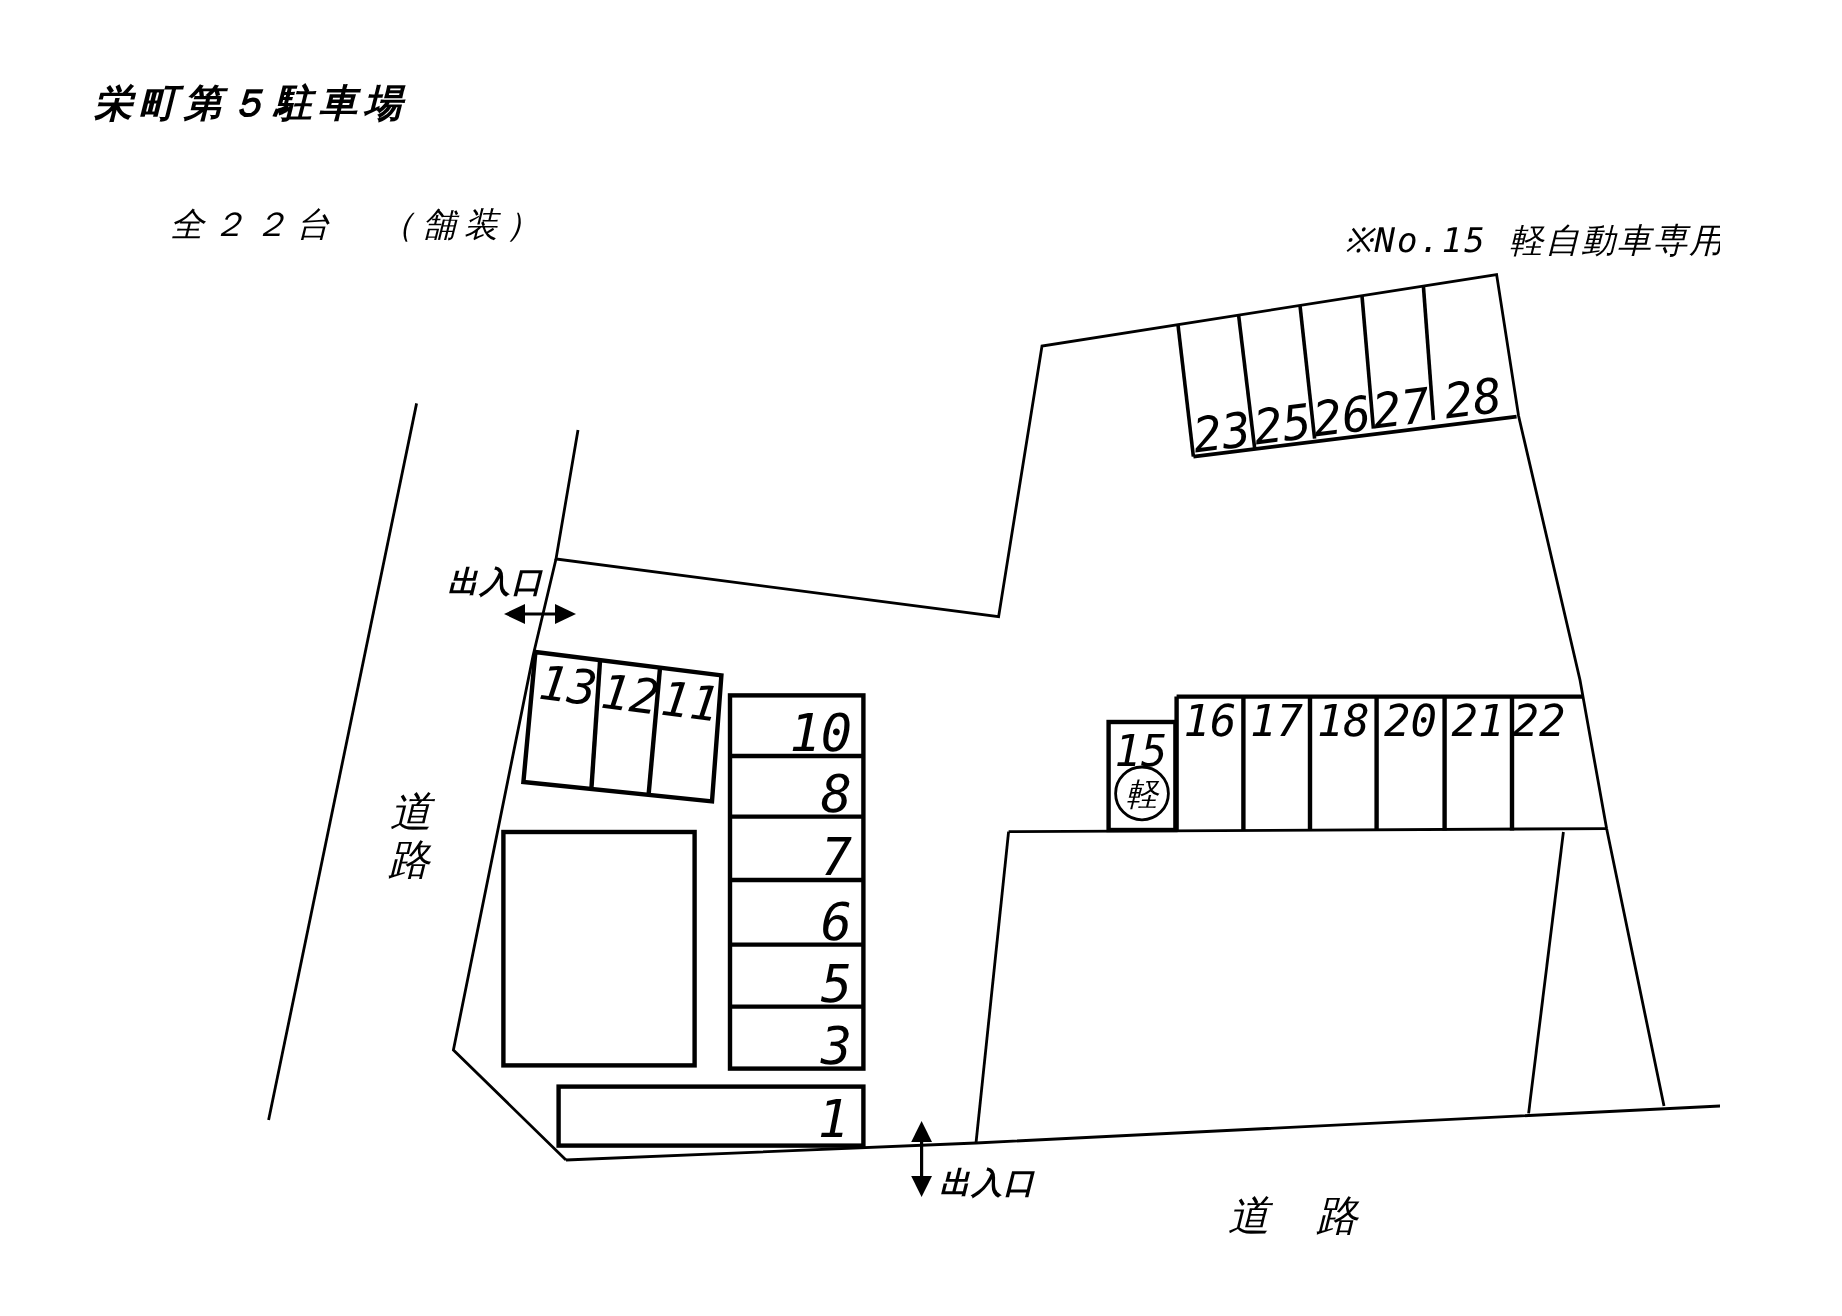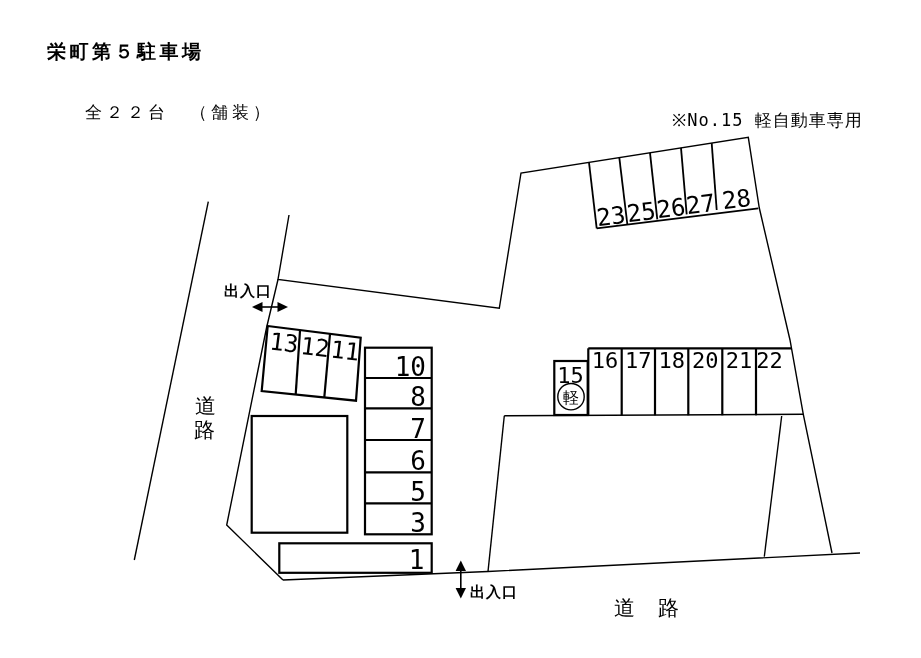--- a/index.html
+++ b/index.html
@@ -2,20 +2,21 @@
 <html><head>
 <meta charset="utf-8">
 <style>
   html, body { margin: 0; padding: 0; background: #ffffff; }
   .stage {
     position: relative;
     width: 860px;
     height: 658px;
     background: #ffffff;
     overflow: hidden;
+    font-style: italic;
   }
   svg { display: block; }
   text {
     fill: #000000;
     font-family: "DejaVu Sans Mono", "Liberation Sans", monospace;
     white-space: pre;
   }
   .t-title  { font-size: 19px; font-weight: bold; letter-spacing: 3.5px; }
   .t-sub    { font-size: 17px; letter-spacing: 4px; }
   .t-note   { font-size: 17px; letter-spacing: 1px; }

